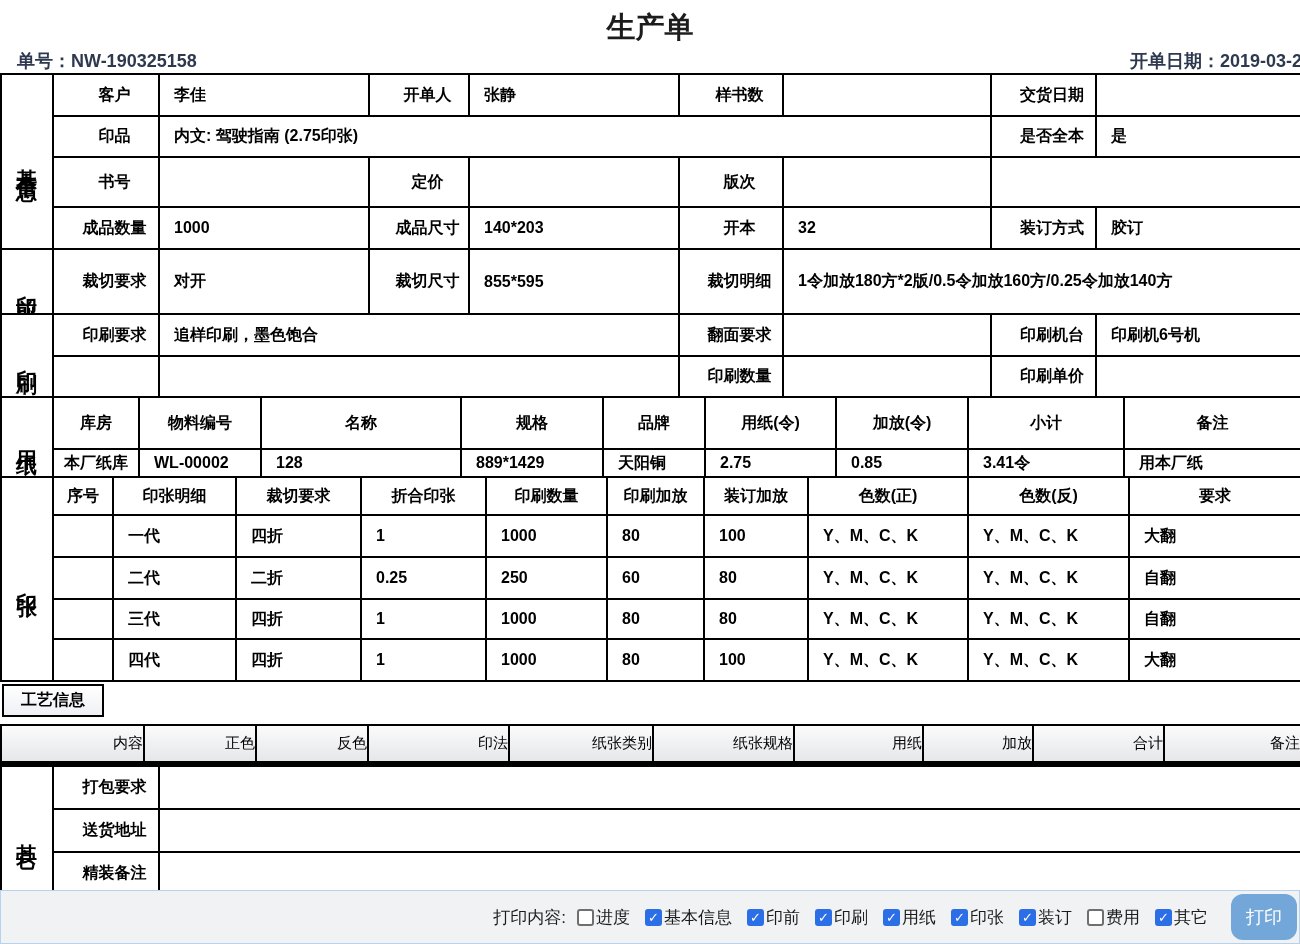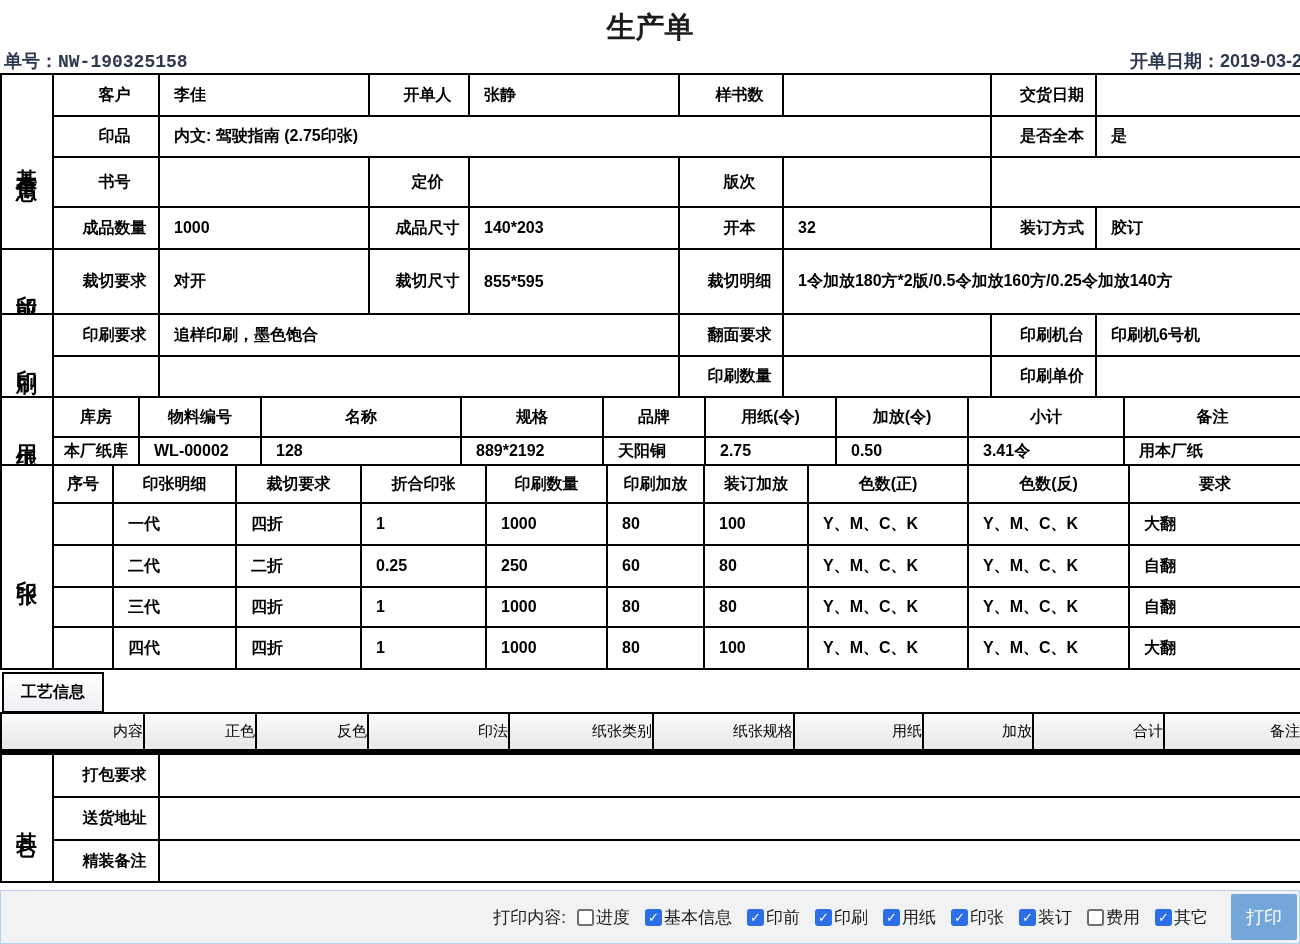--- a/index.html
+++ b/index.html
@@ -16,21 +16,21 @@
 
   .title {
     text-align: center; font-size: 29px; font-weight: 700; color:#1c1c1c;
     padding-top: 8px; height: 46px;
   }
   .meta-row {
     display: flex; justify-content: space-between; align-items: flex-end;
     height: 27px; overflow: hidden; font-size: 18px; font-weight: 700; color: #2e3950;
     white-space: nowrap;
   }
-  .meta-left { padding-left: 4px; font-family: Liberation Mono, monospace; }
+  .meta-left { padding-left: 17px; }
   .meta-right { margin-right: -12px; }
 
   table.tbl {
     border-collapse: collapse; table-layout: fixed; width: 1300px;
     margin-top: -2px;
   }
   table.tbl:first-of-type { margin-top: 0; }
   table.tbl td {
     border: 2px solid #000; font-size: 16px; font-weight: 700;
     overflow: hidden; white-space: nowrap; vertical-align: middle;
@@ -42,21 +42,21 @@
     display: inline-block; line-height: 1; letter-spacing: 4px;
     font-size: 21px; font-weight: 700;
   }
   td.lbl { background: #ecf2fa; text-align: center; padding-left: 17px; }
   td.val { text-align: left; padding-left: 14px; }
   td.hdr { background: #ecf2fa; text-align: center; }
   td.wrapcell { white-space: normal; word-break: break-all; line-height: 1.15; padding: 0 10px; text-align:left; }
 
   .craft-row { height: 42px; position: relative; }
   .craft-box {
-    position: absolute; left: 2px; top: 2px; width: 102px; height: 41px;
+    position: absolute; left: 2px; top: 2px; width: 102px; height: 33px;
     border: 2px solid #000; background: linear-gradient(#ffffff, #eef0f4);
     display: flex; align-items: center; justify-content: center;
     font-size: 16px; font-weight: 700;
   }
 
   table.band {
     border-collapse: collapse; table-layout: fixed; width: 1300px;
     border-top: 2px solid #000; border-bottom: 4px solid #000;
   }
   table.band td {
@@ -75,21 +75,21 @@
   .cb-item { display: flex; align-items: center; gap: 2px; cursor: pointer; }
   .cb {
     width: 17px; height: 17px; border: 2px solid #6f6f6f; border-radius: 3px;
     background: #fff; display: inline-flex; align-items: center; justify-content: center;
     flex: 0 0 auto;
   }
   .cb.checked { background: #2b6ee6; border-color: #2b6ee6; }
   .cb.checked::after { content: "✓"; color: #fff; font-size: 13px; font-weight: 700; line-height: 1; }
   .print-btn {
     width: 66px; height: 46px; background: #73a7d9; color: #fff; border: none;
-    font-size: 18px; font-family: inherit; border-radius: 2px; margin-left: 8px;
+    font-size: 18px; font-family: inherit; border-radius: 12px; margin-left: 8px;
     cursor: pointer;
   }
 </style>
 </head>
 <body>
 
 <div class="page">
 
   <div class="title">生产单</div>
 
@@ -183,40 +183,40 @@
         <col style="width:122px">
       <col style="width:200px">
         <col style="width:142px">
         <col style="width:102px">
       <col style="width:131px">
         <col style="width:132px">
         <col style="width:156px">
       <col style="width:177px">
     </colgroup>
     <tbody>
-        <tr style="height:40px">
+        <tr style="height:52px">
       <td class="sec" rowspan="2"><span class="vert">用纸</span></td>
       <td class="hdr">库房</td>
       <td class="hdr">物料编号</td>
       <td class="hdr">名称</td>
       <td class="hdr">规格</td>
       <td class="hdr">品牌</td>
       <td class="hdr">用纸(令)</td>
       <td class="hdr">加放(令)</td>
       <td class="hdr">小计</td>
       <td class="hdr">备注</td>
     </tr>
     <tr style="height:28px">
       <td class="wrapcell">本厂纸库</td>
       <td class="val">WL-00002</td>
       <td class="val">128</td>
-      <td class="val">889*2192</td>
+      <td class="val">889*1429</td>
       <td class="val">天阳铜</td>
       <td class="val">2.75</td>
-      <td class="val">0.50</td>
+      <td class="val">0.85</td>
       <td class="val">3.41令</td>
       <td class="val">用本厂纸</td>
     </tr>
   </tbody>
     </table>
 
   <table class="tbl">
     <colgroup>
       <col style="width:52px">
         <col style="width:60px">

